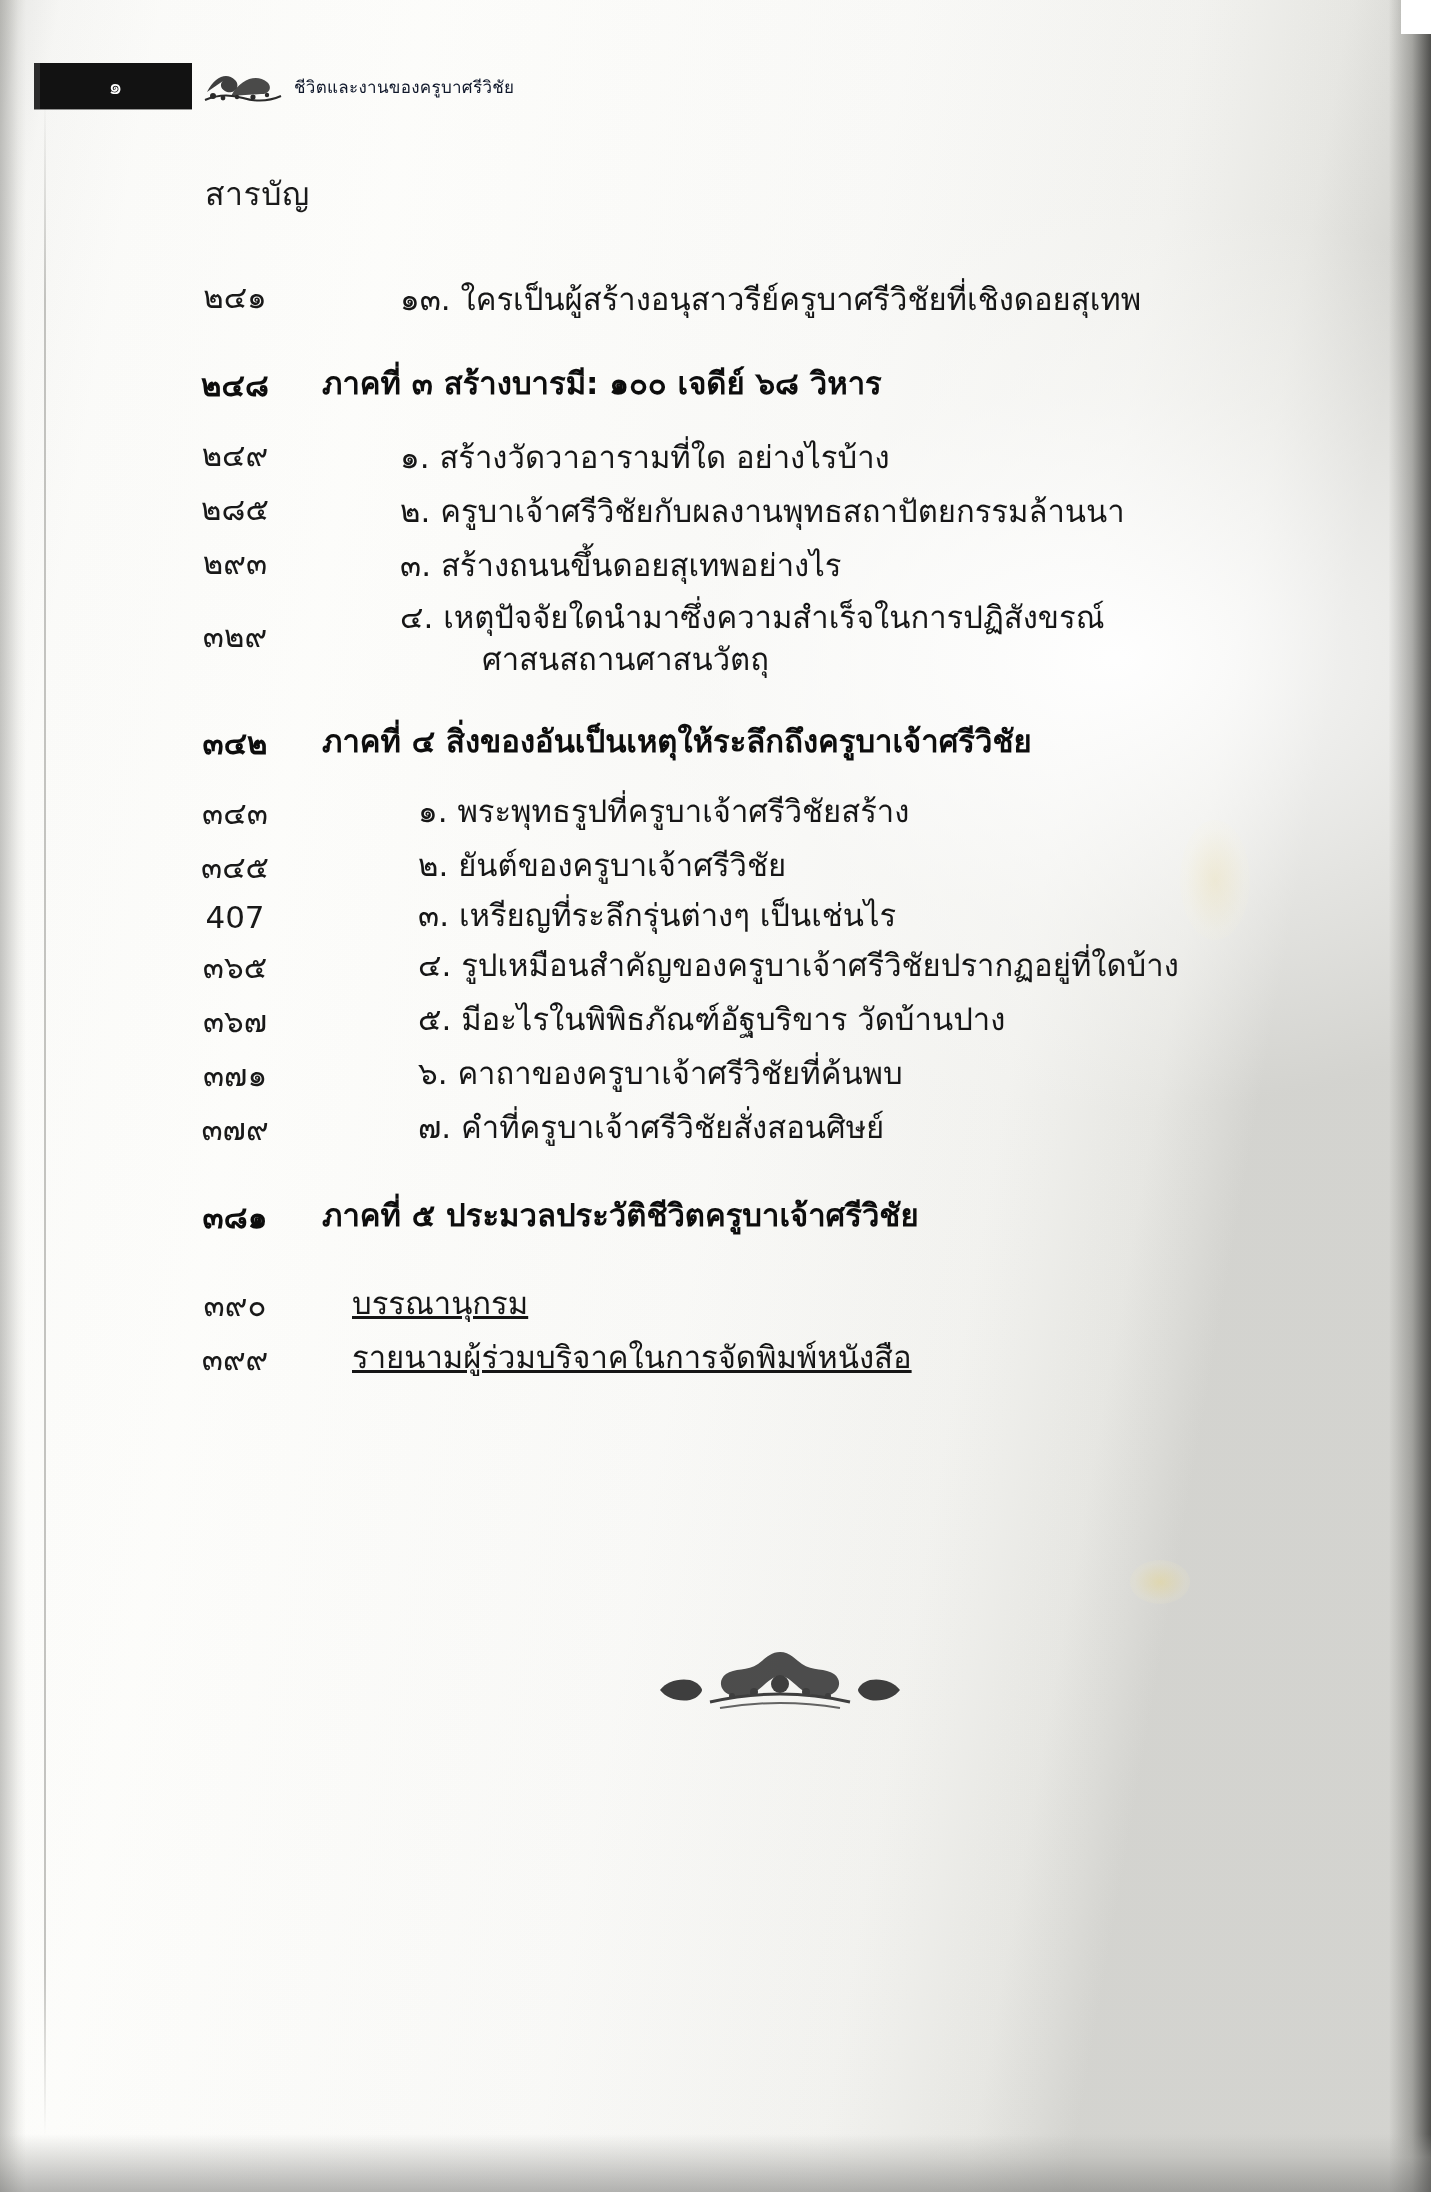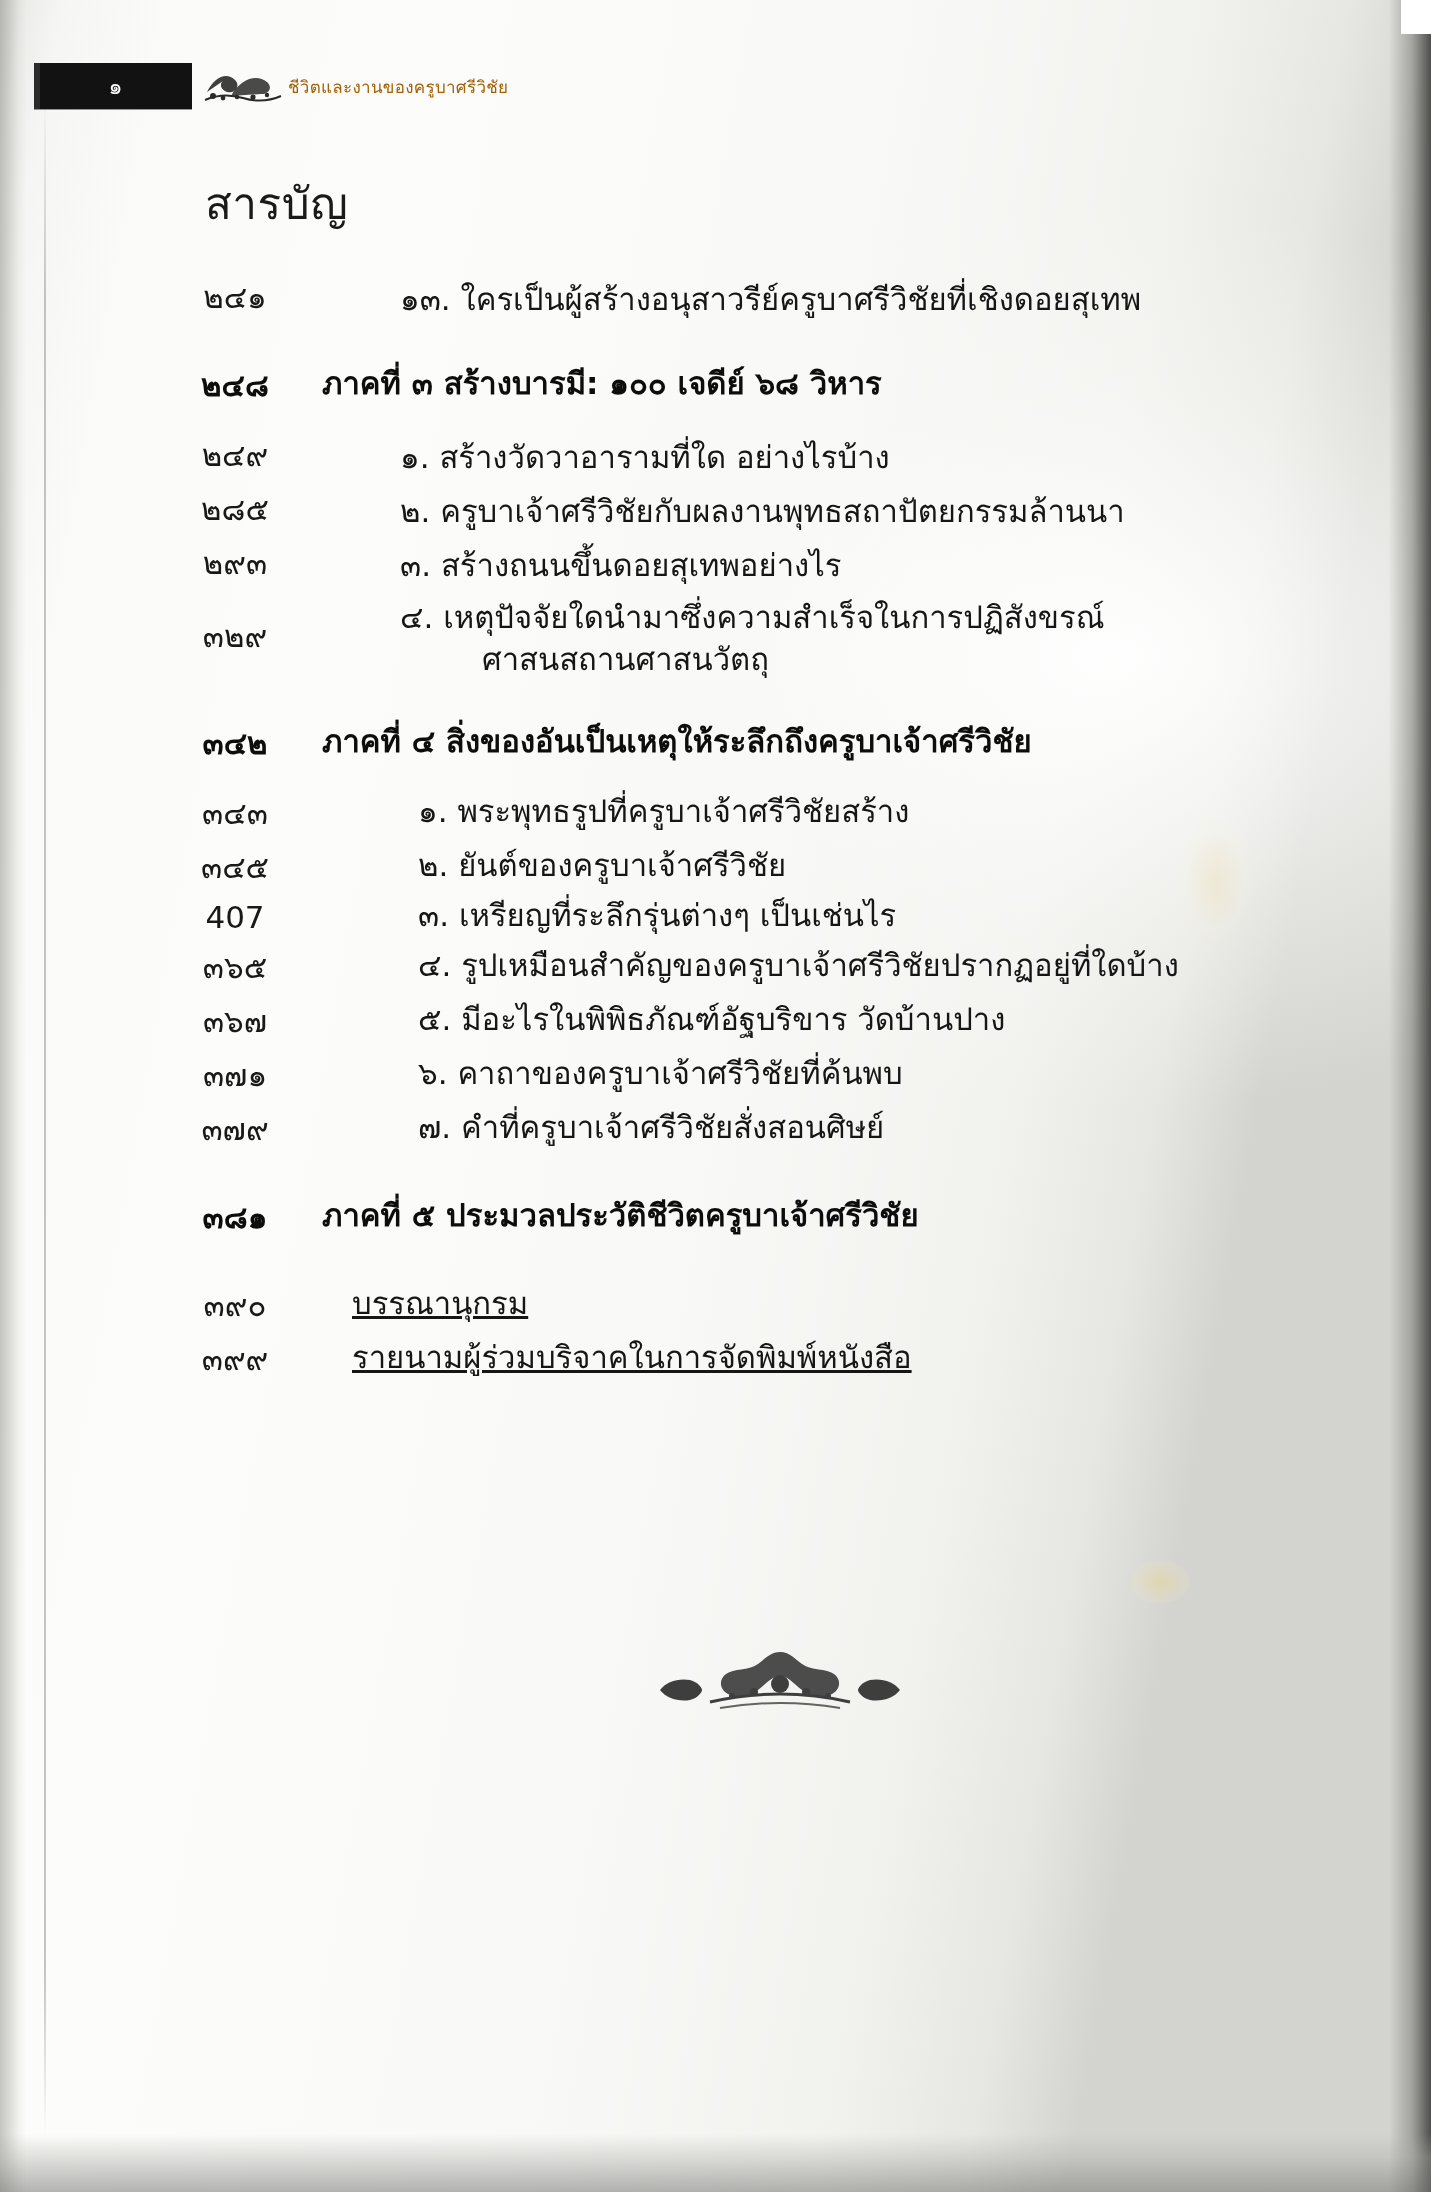--- a/index.html
+++ b/index.html
@@ -110,39 +110,39 @@
   .runhead-ornament {
     width: 86px;
     height: 46px;
     margin-left: 8px;
     display: flex;
     align-items: center;
     justify-content: center;
     color: #2a2a2a;
   }
   .runhead-text {
-    margin-left: 2px;
+    margin-left: 8px;
     font-size: 17px;
-    color: #a16207;
+    color: #0f172a;
     letter-spacing: 0.3px;
     white-space: nowrap;
   }
 
   
   .contents {
     position: absolute;
     left: 0;
     top: 0;
     width: 1431px;
   }
   .toc-title {
     position: absolute;
     left: 205px;
     top: 168px;
-    font-size: 44px;
+    font-size: 32px;
     color: #1a1a1a;
     letter-spacing: 0.5px;
     text-align: right;
   }
 
   .toc-list {
     position: absolute;
     left: 160px;
     top: 268px;
     width: 1120px;

